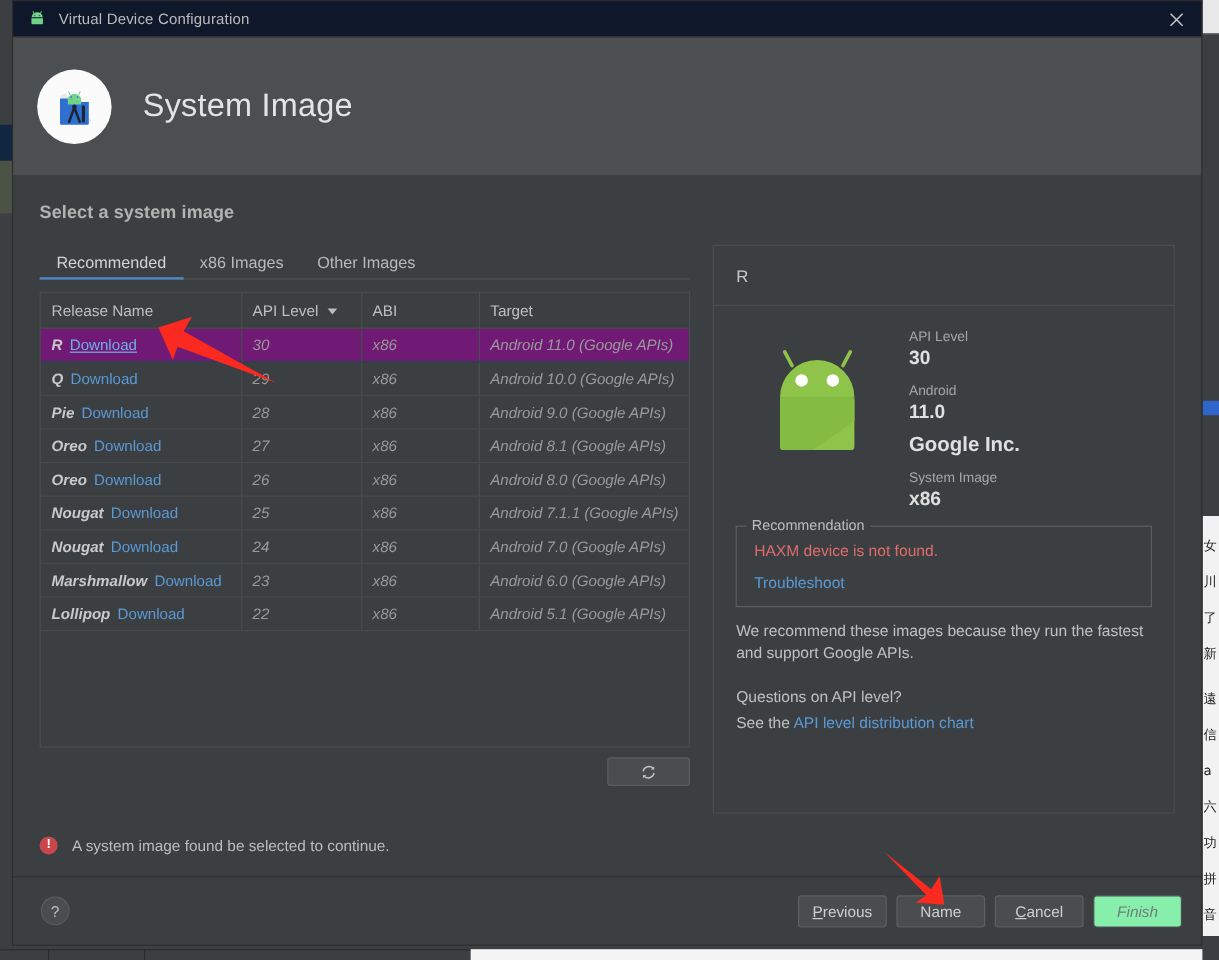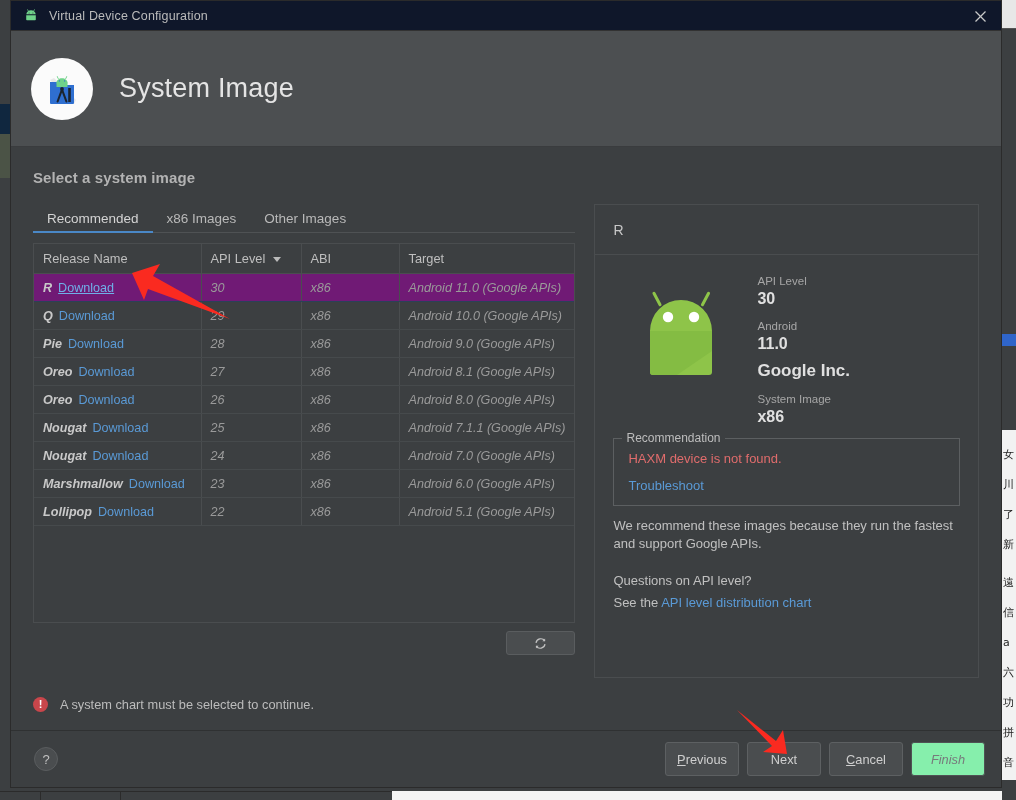--- a/index.html
+++ b/index.html
@@ -306,21 +306,21 @@
   }
   .help-btn {
     width: 22px; height: 22px; border-radius: 50%;
     background: #4a4d4f; border: 1px solid #5a5d5f;
     color: #c0c0c0; font-size: 13px;
     display: flex; align-items: center; justify-content: center;
     cursor: pointer; margin-left: 7px;
   }
   .footer-spacer { flex: 1; }
   .btn {
-    min-width: 74px; height: 34px; margin-left: 8px;
+    min-width: 74px; height: 27px; margin-left: 8px;
     background: #4a4d4f; border: 1px solid #5d6062; border-radius: 3px;
     color: #cfcfcf; font-size: 12.8px;
     display: flex; align-items: center; justify-content: center;
     cursor: pointer; padding: 0 5px; box-sizing: border-box;
   }
   .btn.disabled { color: #777a7c; border-color: #4f5254; background: #86efac; font-style: italic; }
   .btn u { text-decoration: underline; }
 
   
   .arrow { position: absolute; pointer-events: none; }
@@ -583,33 +583,33 @@
               </div>
 
             </div>
           </div>
         </div>
 
       </div>
 
       <div class="validation">
         <span class="valid-icon">!</span>
-        <span class="valid-text">A system chart must be selected to continue.</span>
+        <span class="valid-text">A system image found be selected to continue.</span>
       </div>
 
     </div>
 
     <div class="footer">
       <div class="help-btn">?</div>
       <div class="footer-spacer"></div>
       <div class="btn">
         <span><u>P</u><span>revious</span></span>
       </div>
       <div class="btn">
-        <span>Next</span>
+        <span>Name</span>
       </div>
       <div class="btn">
         <span><u>C</u><span>ancel</span></span>
       </div>
       <div class="btn disabled">
         <span>Finish</span>
       </div>
     </div>
 
   </div>

